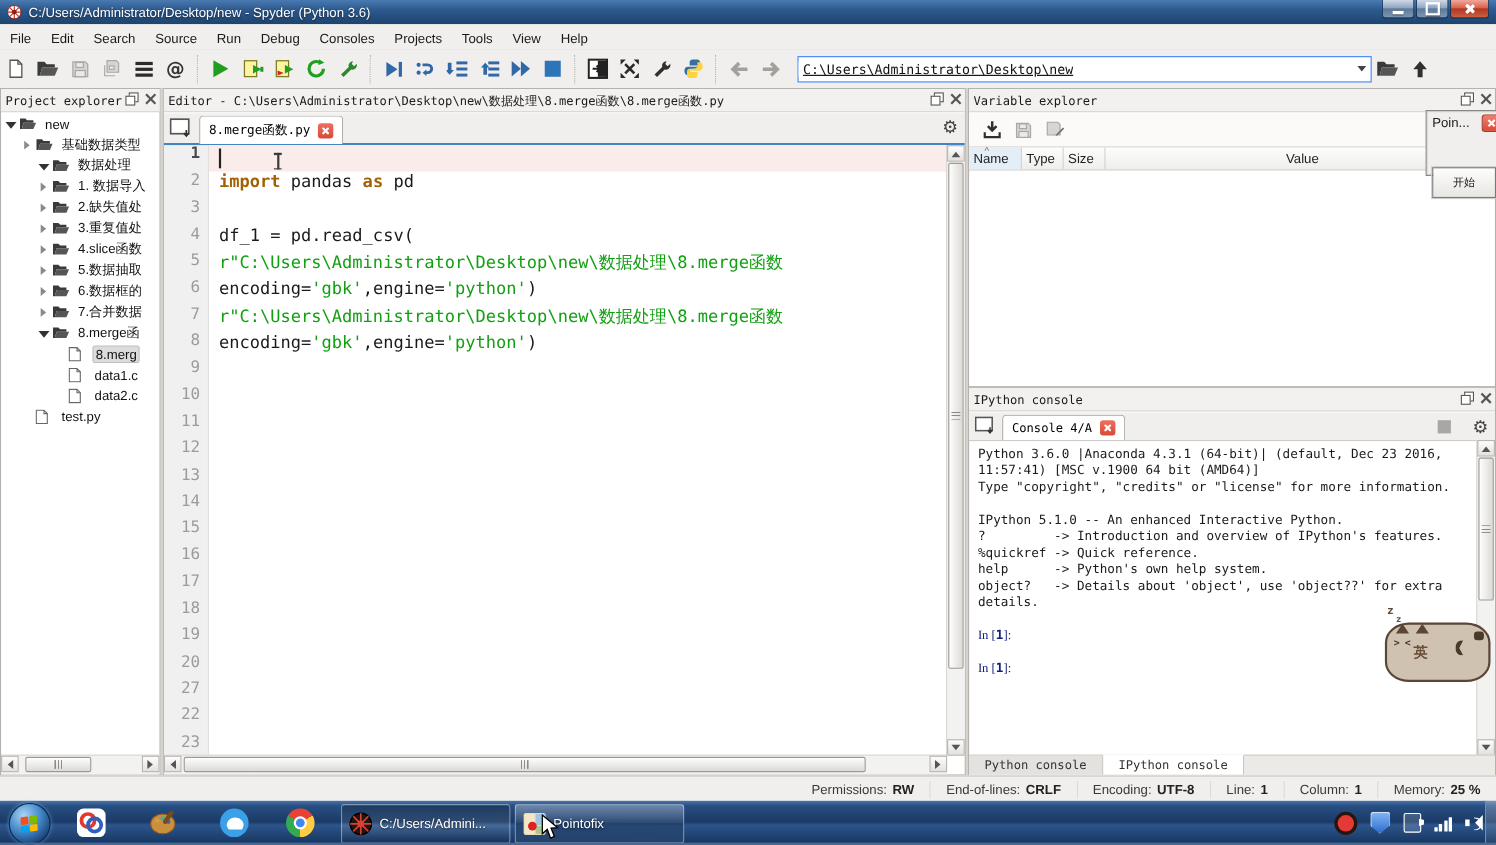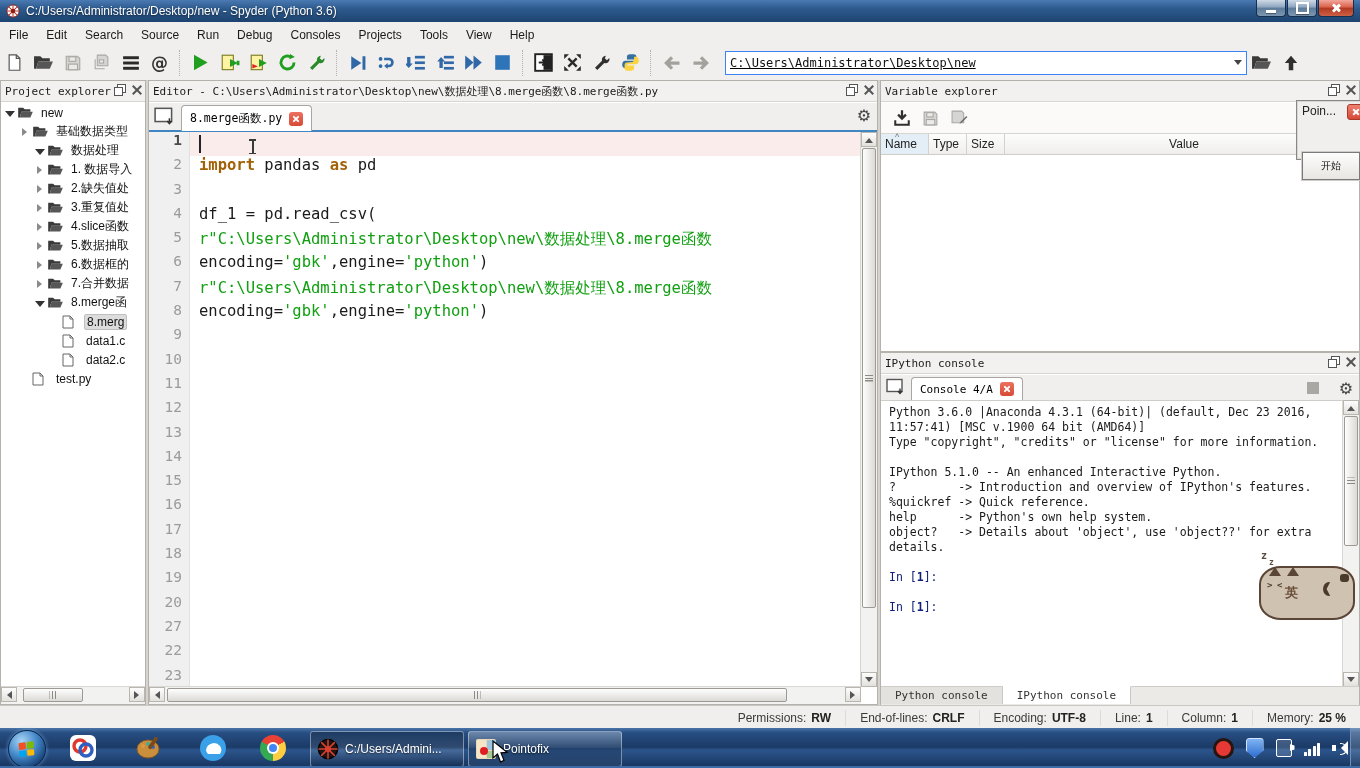--- a/index.html
+++ b/index.html
@@ -122,21 +122,21 @@
     font-size:10px;display:flex;align-items:center;justify-content:center;color:#111;
     font-family:Liberation Serif, serif;margin-top:27px;}
   
   #console{left:880px;top:352px;width:480px;height:353px;border-bottom:none;}
   #con-tabstrip{position:absolute;left:0;top:22px;width:100%;height:25px;background:#f0efed;border-bottom:1px solid #cfcdc9;}
   .con-tab{position:absolute;left:30px;top:2px;height:22px;background:#fff;border:1px solid #a8a6a2;border-bottom:none;
     border-radius:4px 4px 0 0;display:flex;align-items:center;padding:0 8px;font:11px "DejaVu Sans Mono",monospace;}
   .con-stop{position:absolute;right:40px;top:7px;width:12px;height:12px;background:#a9a7a3;}
   #con-body{position:absolute;left:0;top:47px;right:16px;bottom:18px;overflow:hidden;padding:5px 0 0 8px;}
   .console-line{height:15px;line-height:15px;font:11.5px "DejaVu Sans Mono",monospace;white-space:pre;color:#1b1b1b;}
-  .tok-in{color:#10207a;} .tok-inb{color:#10207a;font-weight:bold;}
+  .tok-in{color:#10207a;font-family:Liberation Serif, serif;} .tok-inb{color:#10207a;font-weight:bold;}
   #con-vscroll{top:47px;bottom:18px;}
   #con-tabs-bottom{position:absolute;left:0;bottom:0;width:100%;height:18px;display:flex;background:#eceae7;border-top:1px solid #cfcdc9;}
   .btab{height:17px;padding:0 14px;display:flex;align-items:center;font:11px "DejaVu Sans Mono",monospace;color:#333;
     border-right:1px solid #c9c7c3;background:#e4e2de;}
   .btab.active{background:#fff;border-top:1px solid #fff;margin-top:-1px;}
   
   #sticker{position:absolute;left:1253px;top:550px;width:104px;height:74px;z-index:40;}
   #sticker .zz{position:absolute;left:8px;top:0;font:bold 10px "DejaVu Sans Mono",monospace;color:#5a4a3a;}
   #sticker .zz2{position:absolute;left:16px;top:8px;font:bold 8px "DejaVu Sans Mono",monospace;color:#5a4a3a;}
   #sticker .body{position:absolute;left:6px;top:16px;width:92px;height:50px;background:#cfc2b0;

